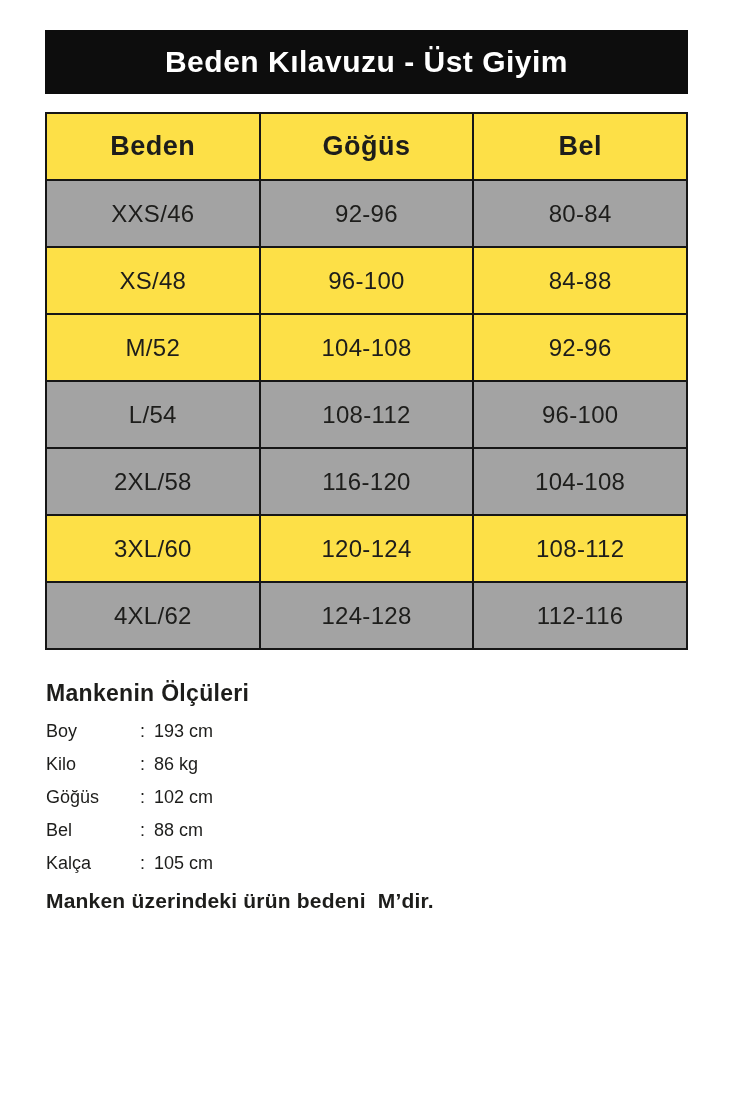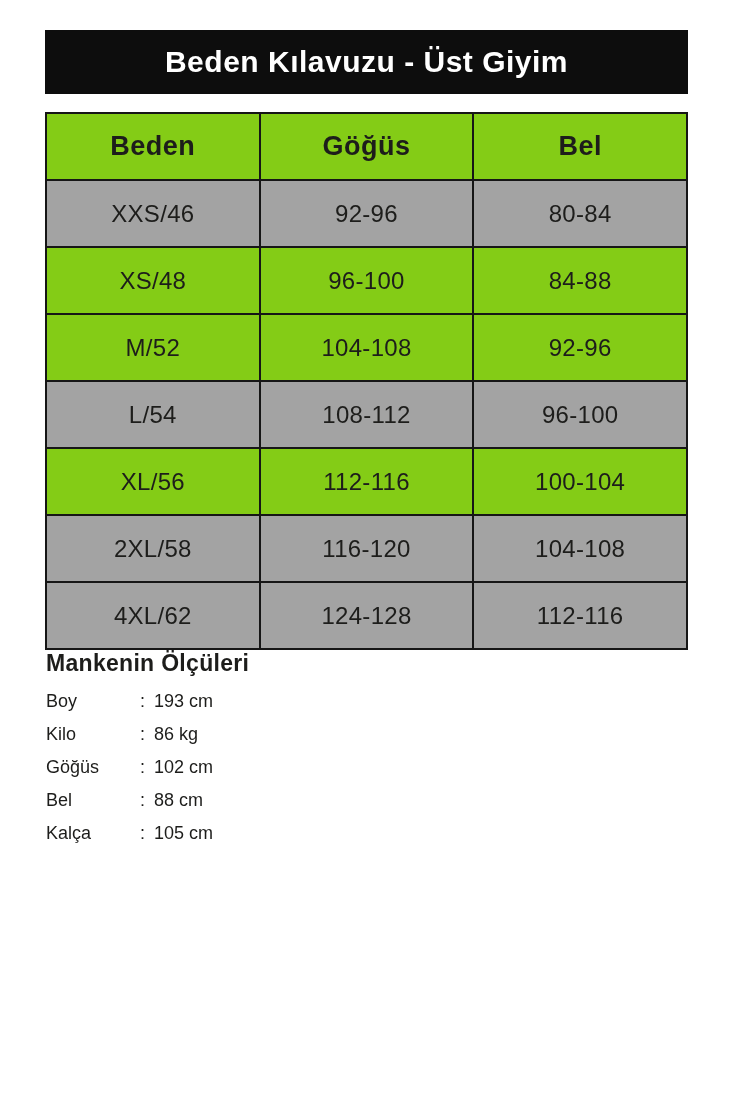--- a/index.html
+++ b/index.html
@@ -53,24 +53,25 @@
     font-weight: bold;
     letter-spacing: 0.5px;
   }
   table.size-table td {
     font-size: 24px;
     font-weight: normal;
     letter-spacing: 0.3px;
   }
   table.size-table tr.shaded th,
   table.size-table tr.shaded td {
-    background: #84cc16;
+    background: #fde047;
   }
   
   .model-section {
+    margin-top: 30px;
     padding-left: 1px;
   }
   .model-heading {
     font-size: 23px;
     font-weight: bold;
     letter-spacing: 0.3px;
     margin-bottom: 8px;
   }
   .measure-line {
     font-size: 18px;
@@ -126,29 +127,29 @@
       <tr class="shaded">
         <td>M/52</td>
         <td>104-108</td>
         <td>92-96</td>
       </tr>
       <tr>
         <td>L/54</td>
         <td>108-112</td>
         <td>96-100</td>
       </tr>
-      <tr class="shaded">
-        <td>XL/56</td>
-        <td>112-116</td>
-        <td>100-104</td>
-      </tr>
       <tr>
         <td>2XL/58</td>
         <td>116-120</td>
         <td>104-108</td>
+      </tr>
+      <tr class="shaded">
+        <td>3XL/60</td>
+        <td>120-124</td>
+        <td>108-112</td>
       </tr>
       <tr>
         <td>4XL/62</td>
         <td>124-128</td>
         <td>112-116</td>
       </tr>
     </tbody>
   </table>
 
   <div class="model-section">
@@ -173,15 +174,16 @@
       <span class="m-label">Bel</span>
         <span class="m-colon">:</span>
         <span class="m-value">88 cm</span>
     </div>
     <div class="measure-line">
       <span class="m-label">Kalça</span>
         <span class="m-colon">:</span>
         <span class="m-value">105 cm</span>
     </div>
 
+    <div class="model-note">Manken üzerindeki ürün bedeni  M’dir.</div>
   </div>
 
 </div>
 
 </body></html>

